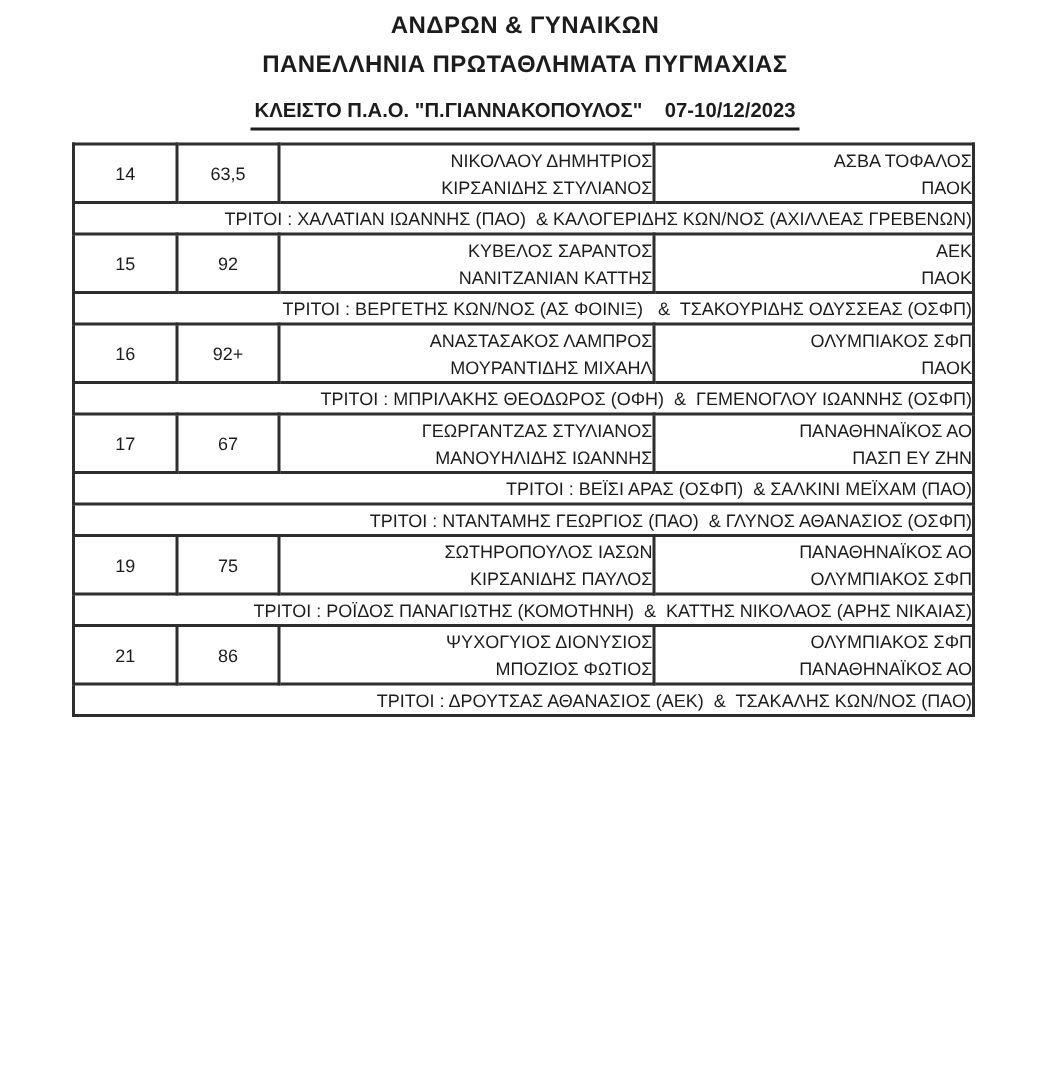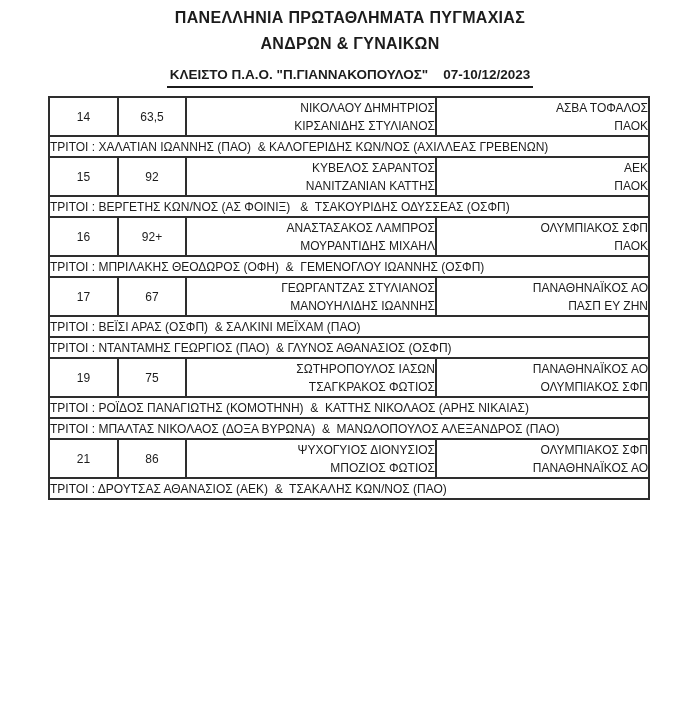--- a/index.html
+++ b/index.html
@@ -59,38 +59,38 @@
   }
   td.cell-names, td.cell-clubs {
     padding-left: 5px;
     text-align: right;
   }
   td.cell-names div, td.cell-clubs div {
     line-height: 18px;
     white-space: nowrap;
   }
   td.cell-third {
-    text-align: left;
+    text-align: right;
     white-space: pre-wrap;
     font-size: 12.2px;
     margin-left: 18px;
   }
   col.c-number { width: 69px; }
   col.c-weight { width: 68px; }
   col.c-names  { width: 250px; }
   col.c-clubs  { width: 213px; }
 </style>
 </head>
 <body>
 
 <div class="page">
 
   <div class="header">
+    <div class="title-line">ΑΝΔΡΩΝ &amp; ΓΥΝΑΙΚΩΝ</div>
     <div class="title-line">ΠΑΝΕΛΛΗΝΙΑ ΠΡΩΤΑΘΛΗΜΑΤΑ ΠΥΓΜΑΧΙΑΣ</div>
-    <div class="title-line">ΑΝΔΡΩΝ &amp; ΓΥΝΑΙΚΩΝ</div>
     <div class="underlined-line">
       <span>ΚΛΕΙΣΤΟ Π.Α.Ο. "Π.ΓΙΑΝΝΑΚΟΠΟΥΛΟΣ"    07-10/12/2023</span>
     </div>
   </div>
 
   <table class="finals">
     <colgroup>
       <col class="c-number">
       <col class="c-weight">
       <col class="c-names">
@@ -163,34 +163,31 @@
 
   <tr class="third-row">
     <td class="cell-third" colspan="4">ΤΡΙΤΟΙ : ΝΤΑΝΤΑΜΗΣ ΓΕΩΡΓΙΟΣ (ΠΑΟ)  &amp; ΓΛΥΝΟΣ ΑΘΑΝΑΣΙΟΣ (ΟΣΦΠ)</td>
   </tr>
 
   <tr class="bout-row">
     <td class="cell-number">19</td>
     <td class="cell-weight">75</td>
     <td class="cell-names">
       <div>ΣΩΤΗΡΟΠΟΥΛΟΣ ΙΑΣΩΝ</div>
-      <div>ΤΣΑΓΚΡΑΚΟΣ ΦΩΤΙΟΣ</div>
+      <div>ΚΙΡΣΑΝΙΔΗΣ ΠΑΥΛΟΣ</div>
     </td>
     <td class="cell-clubs">
       <div>ΠΑΝΑΘΗΝΑΪΚΟΣ ΑΟ</div>
       <div>ΟΛΥΜΠΙΑΚΟΣ ΣΦΠ</div>
     </td>
   </tr>
   <tr class="third-row">
     <td class="cell-third" colspan="4">ΤΡΙΤΟΙ : ΡΟΪΔΟΣ ΠΑΝΑΓΙΩΤΗΣ (ΚΟΜΟΤΗΝΗ)  &amp;  ΚΑΤΤΗΣ ΝΙΚΟΛΑΟΣ (ΑΡΗΣ ΝΙΚΑΙΑΣ)</td>
   </tr>
 
-  <tr class="third-row">
-    <td class="cell-third" colspan="4">ΤΡΙΤΟΙ : ΜΠΑΛΤΑΣ ΝΙΚΟΛΑΟΣ (ΔΟΞΑ ΒΥΡΩΝΑ)  &amp;  ΜΑΝΩΛΟΠΟΥΛΟΣ ΑΛΕΞΑΝΔΡΟΣ (ΠΑΟ)</td>
-  </tr>
 
   <tr class="bout-row">
     <td class="cell-number">21</td>
     <td class="cell-weight">86</td>
     <td class="cell-names">
       <div>ΨΥΧΟΓΥΙΟΣ ΔΙΟΝΥΣΙΟΣ</div>
       <div>ΜΠΟΖΙΟΣ ΦΩΤΙΟΣ</div>
     </td>
     <td class="cell-clubs">
       <div>ΟΛΥΜΠΙΑΚΟΣ ΣΦΠ</div>

